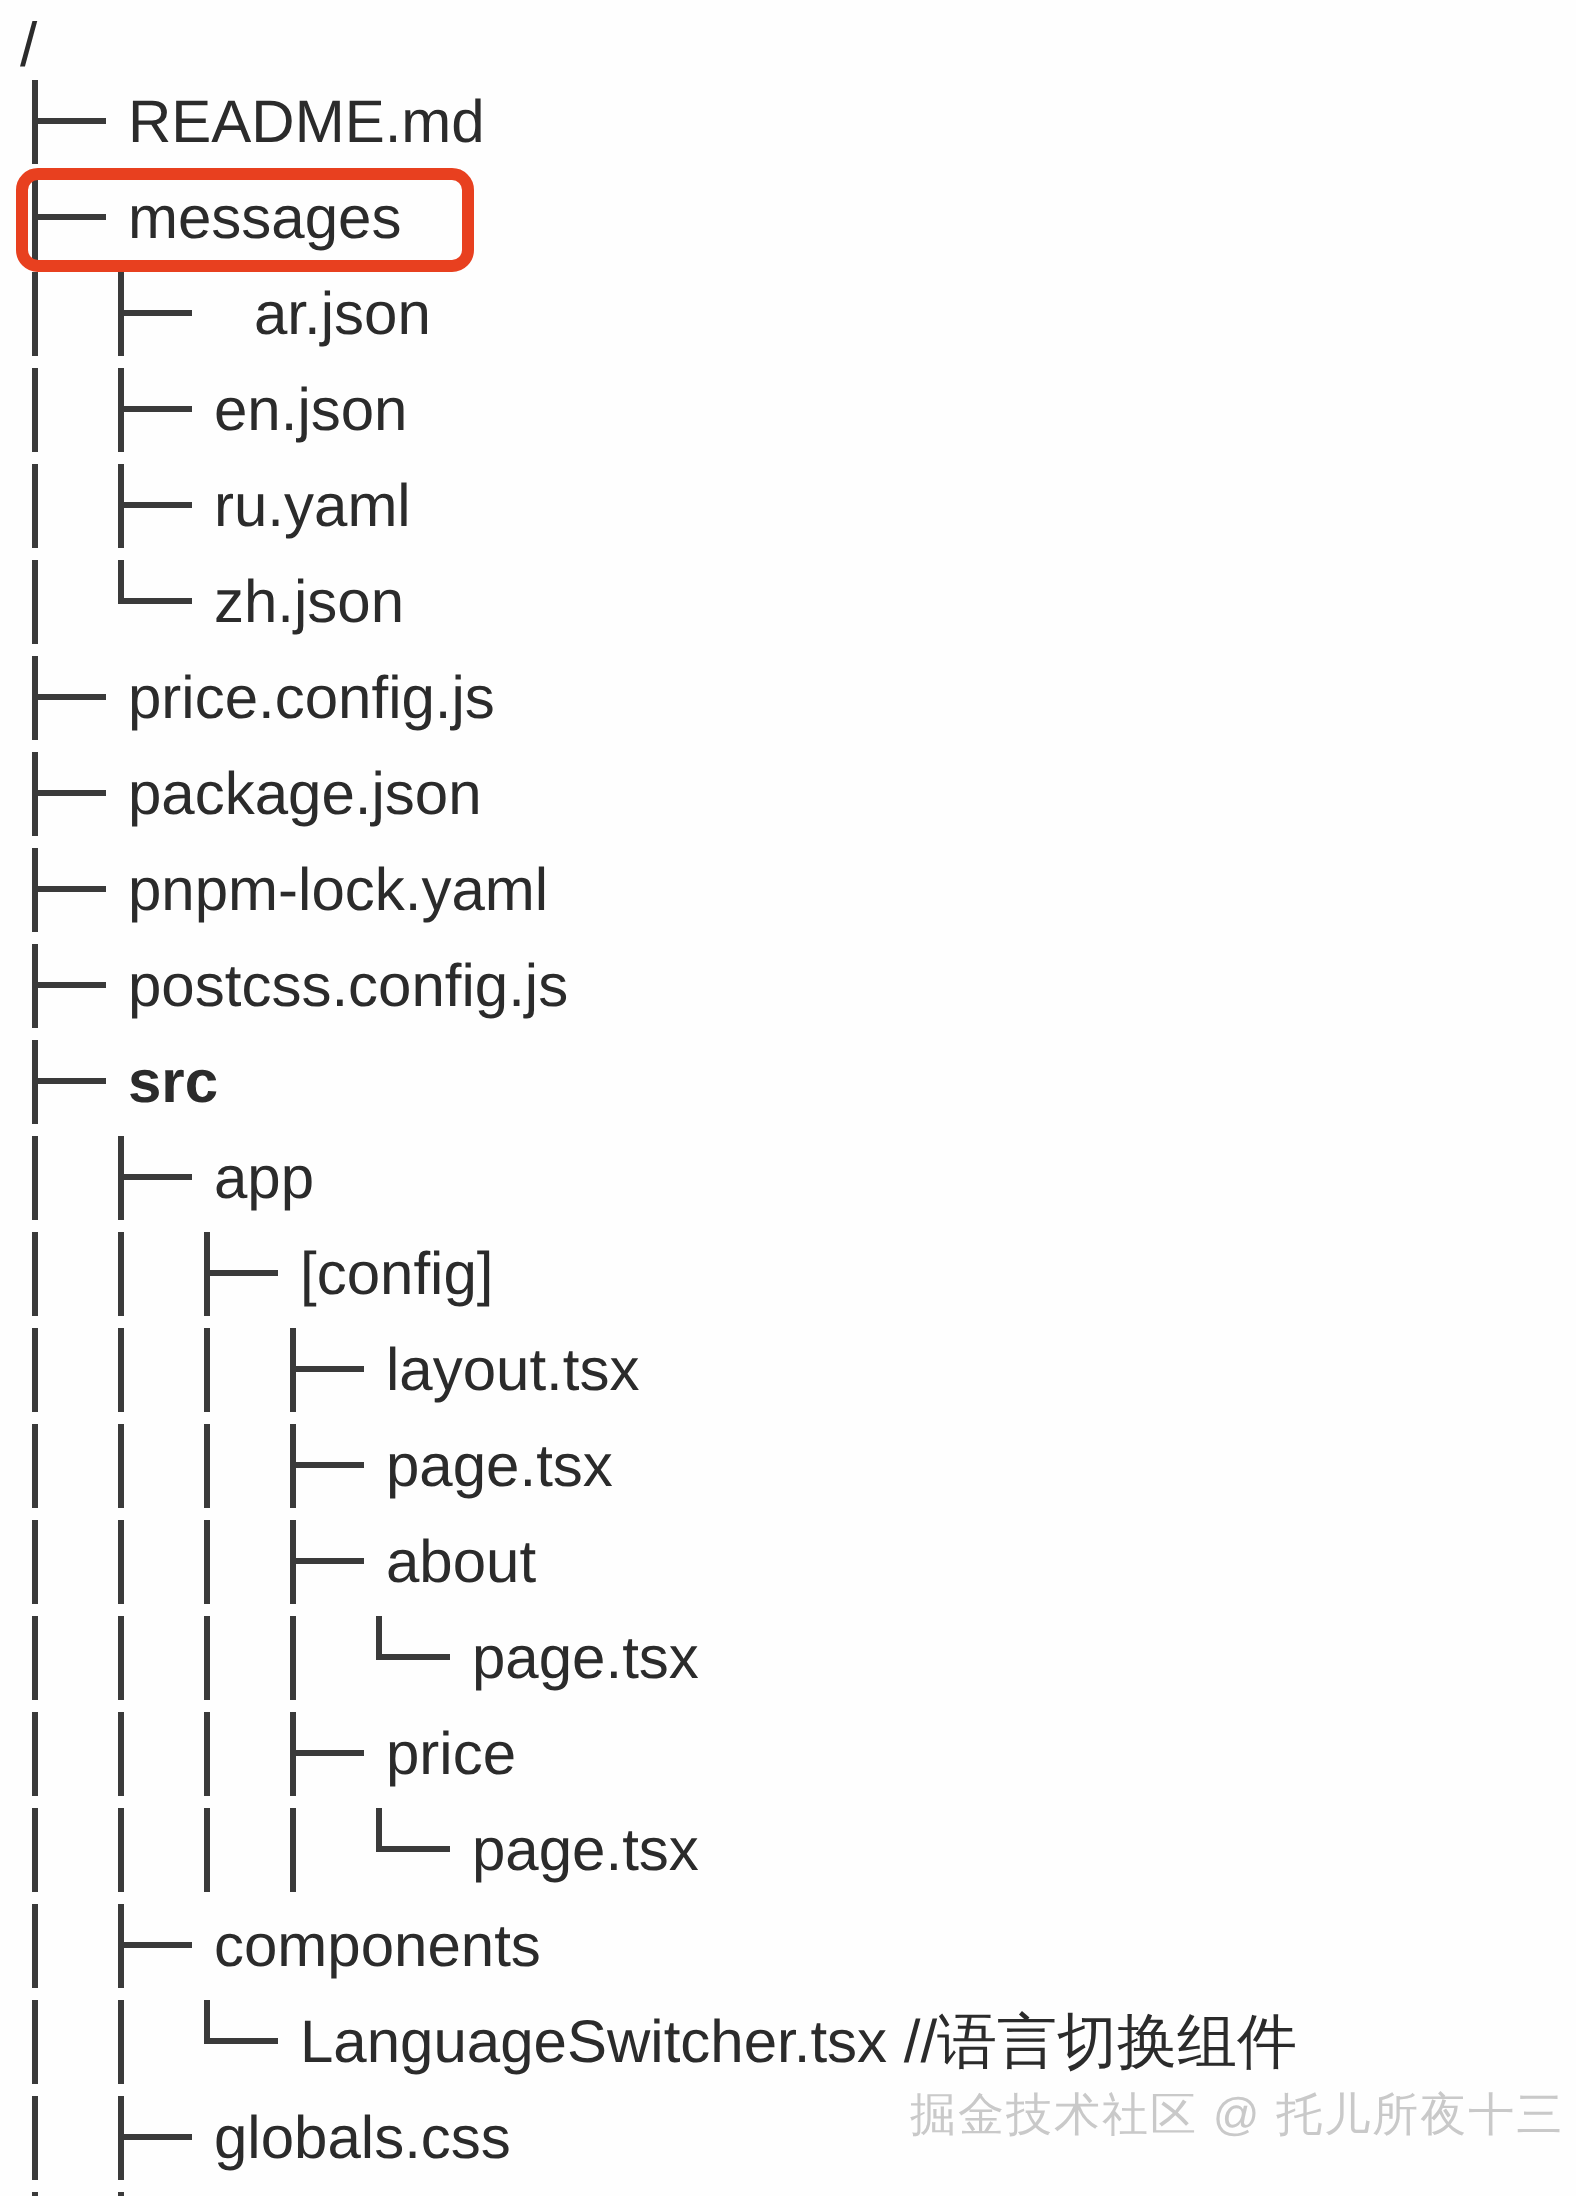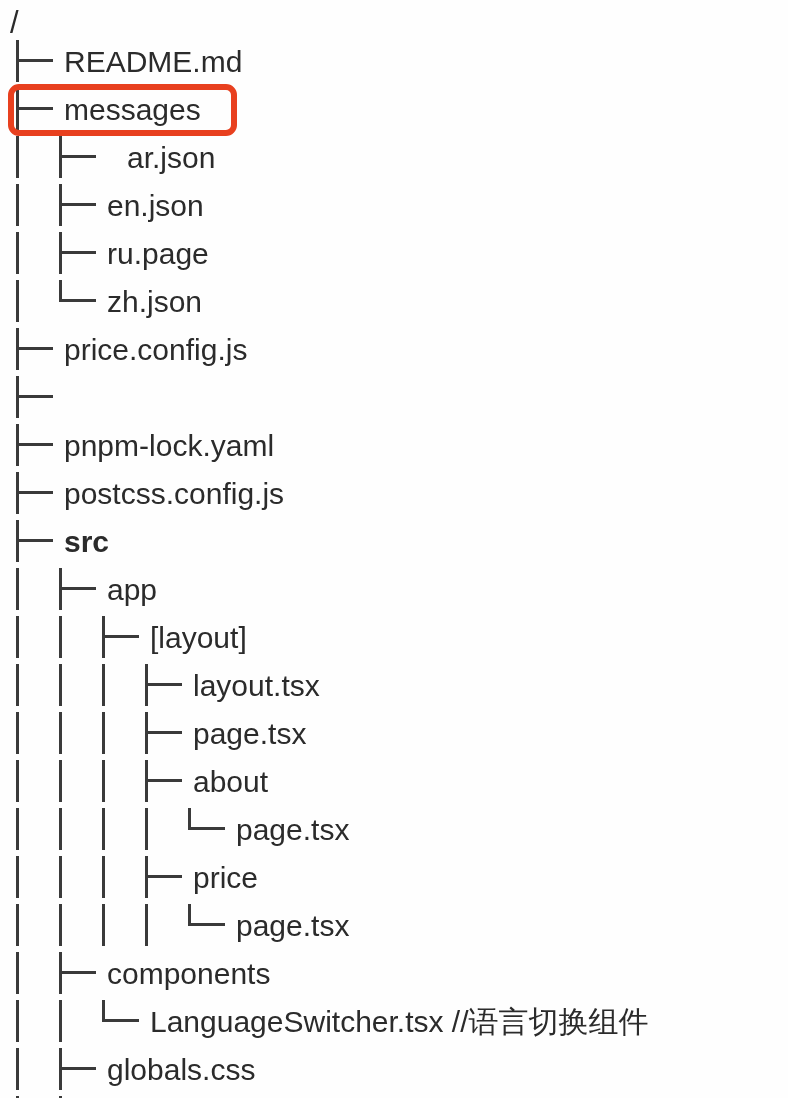--- a/index.html
+++ b/index.html
@@ -140,36 +140,37 @@
       <div class="tree-row" style="top: 182px;">
         <div class="pipe" style="left: 16px;"></div>
         <div class="branch-v tee" style="left: 59px;"></div>
         <div class="branch-h" style="left: 62px;"></div>
         <div class="node-label" style="left: 107px;">en.json</div>
       </div>
       <div class="tree-row" style="top: 230px;">
         <div class="pipe" style="left: 16px;"></div>
         <div class="branch-v tee" style="left: 59px;"></div>
         <div class="branch-h" style="left: 62px;"></div>
-        <div class="node-label" style="left: 107px;">ru.page</div>
+        <div class="node-label" style="left: 107px;">ru.yaml</div>
       </div>
       <div class="tree-row" style="top: 278px;">
         <div class="pipe" style="left: 16px;"></div>
         <div class="branch-v elbow" style="left: 59px;"></div>
         <div class="branch-h" style="left: 62px;"></div>
         <div class="node-label" style="left: 107px;">zh.json</div>
       </div>
       <div class="tree-row" style="top: 326px;">
         <div class="branch-v tee" style="left: 16px;"></div>
         <div class="branch-h" style="left: 19px;"></div>
         <div class="node-label" style="left: 64px;">price.config.js</div>
       </div>
       <div class="tree-row" style="top: 374px;">
         <div class="branch-v tee" style="left: 16px;"></div>
         <div class="branch-h" style="left: 19px;"></div>
+        <div class="node-label" style="left: 64px;">package.json</div>
       </div>
       <div class="tree-row" style="top: 422px;">
         <div class="branch-v tee" style="left: 16px;"></div>
         <div class="branch-h" style="left: 19px;"></div>
         <div class="node-label" style="left: 64px;">pnpm-lock.yaml</div>
       </div>
       <div class="tree-row" style="top: 470px; padding-left: 15px;">
         <div class="branch-v tee" style="left: 16px;"></div>
         <div class="branch-h" style="left: 19px;"></div>
         <div class="node-label" style="left: 64px;">postcss.config.js</div>
@@ -183,21 +184,21 @@
         <div class="pipe" style="left: 16px;"></div>
         <div class="branch-v tee" style="left: 59px;"></div>
         <div class="branch-h" style="left: 62px;"></div>
         <div class="node-label" style="left: 107px;">app</div>
       </div>
       <div class="tree-row" style="top: 614px;">
         <div class="pipe" style="left: 16px;"></div>
         <div class="pipe" style="left: 59px;"></div>
         <div class="branch-v tee" style="left: 102px;"></div>
         <div class="branch-h" style="left: 105px;"></div>
-        <div class="node-label" style="left: 150px;">[layout]</div>
+        <div class="node-label" style="left: 150px;">[config]</div>
       </div>
       <div class="tree-row" style="top: 662px;">
         <div class="pipe" style="left: 16px;"></div>
         <div class="pipe" style="left: 59px;"></div>
         <div class="pipe" style="left: 102px;"></div>
         <div class="branch-v tee" style="left: 145px;"></div>
         <div class="branch-h" style="left: 148px;"></div>
         <div class="node-label" style="left: 193px;">layout.tsx</div>
       </div>
       <div class="tree-row" style="top: 710px;">
@@ -264,14 +265,15 @@
       <div class="tree-row" style="top: 1094px;">
         <div class="pipe" style="left: 16px;"></div>
         <div class="branch-v tee" style="left: 59px;"></div>
       </div>
     </div>
 
   <div id="highlight-host">
       <div class="highlight-box" style="left: 8px; top: 84px; width: 229px; height: 52px;"></div>
     </div>
 
+  <div class="watermark" id="watermark-el" style="left: 455px; top: 1043px;">掘金技术社区 @ 托儿所夜十三</div>
 
 </div>
 
 </body></html>

